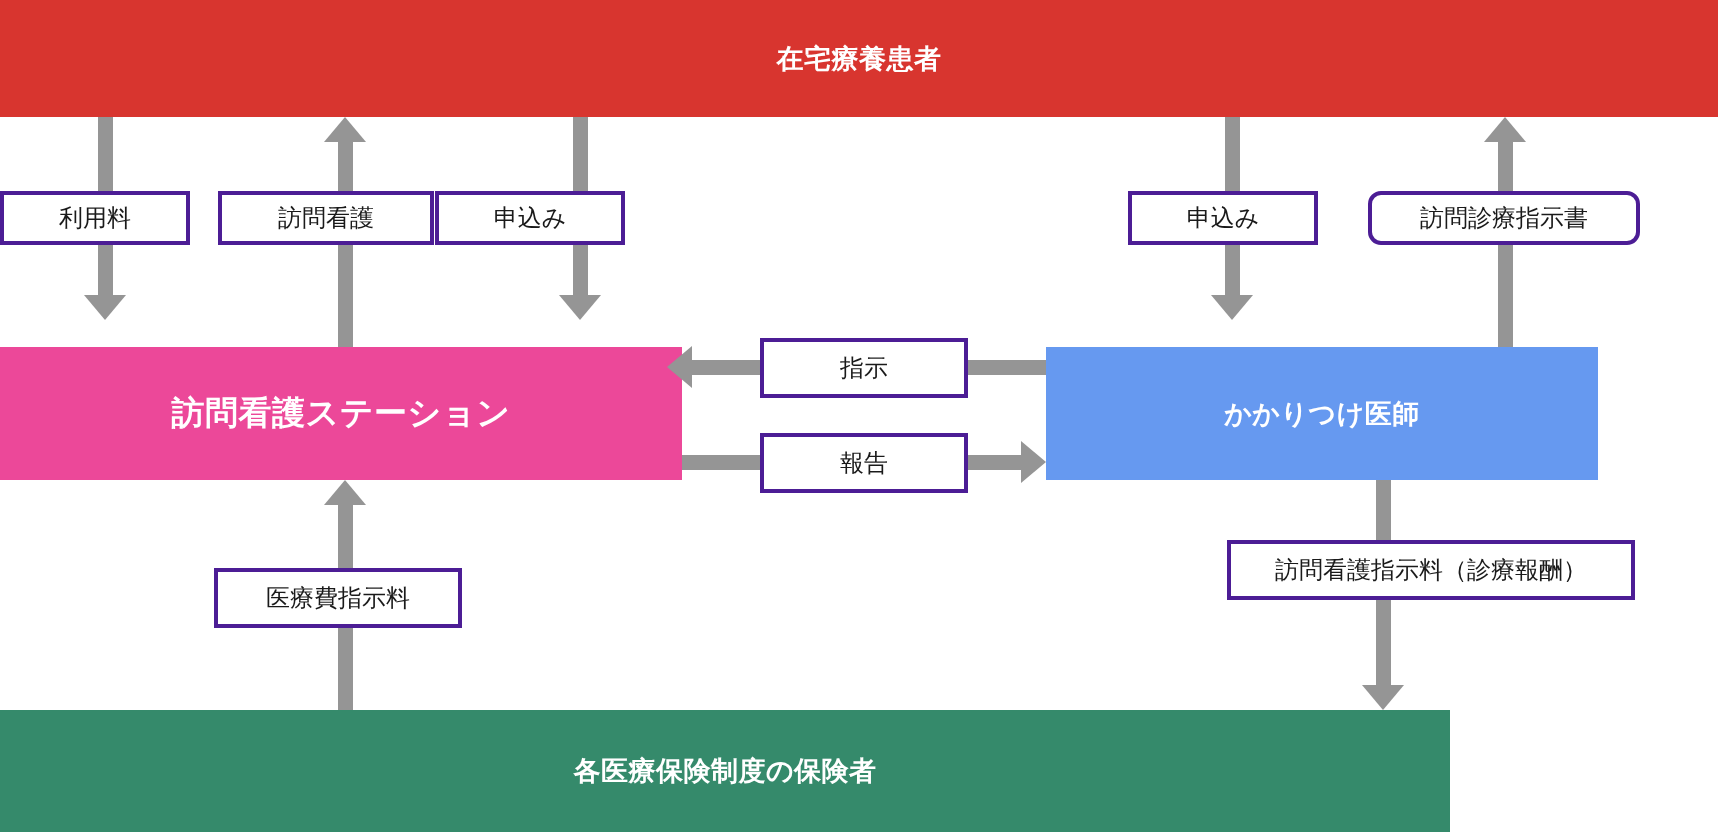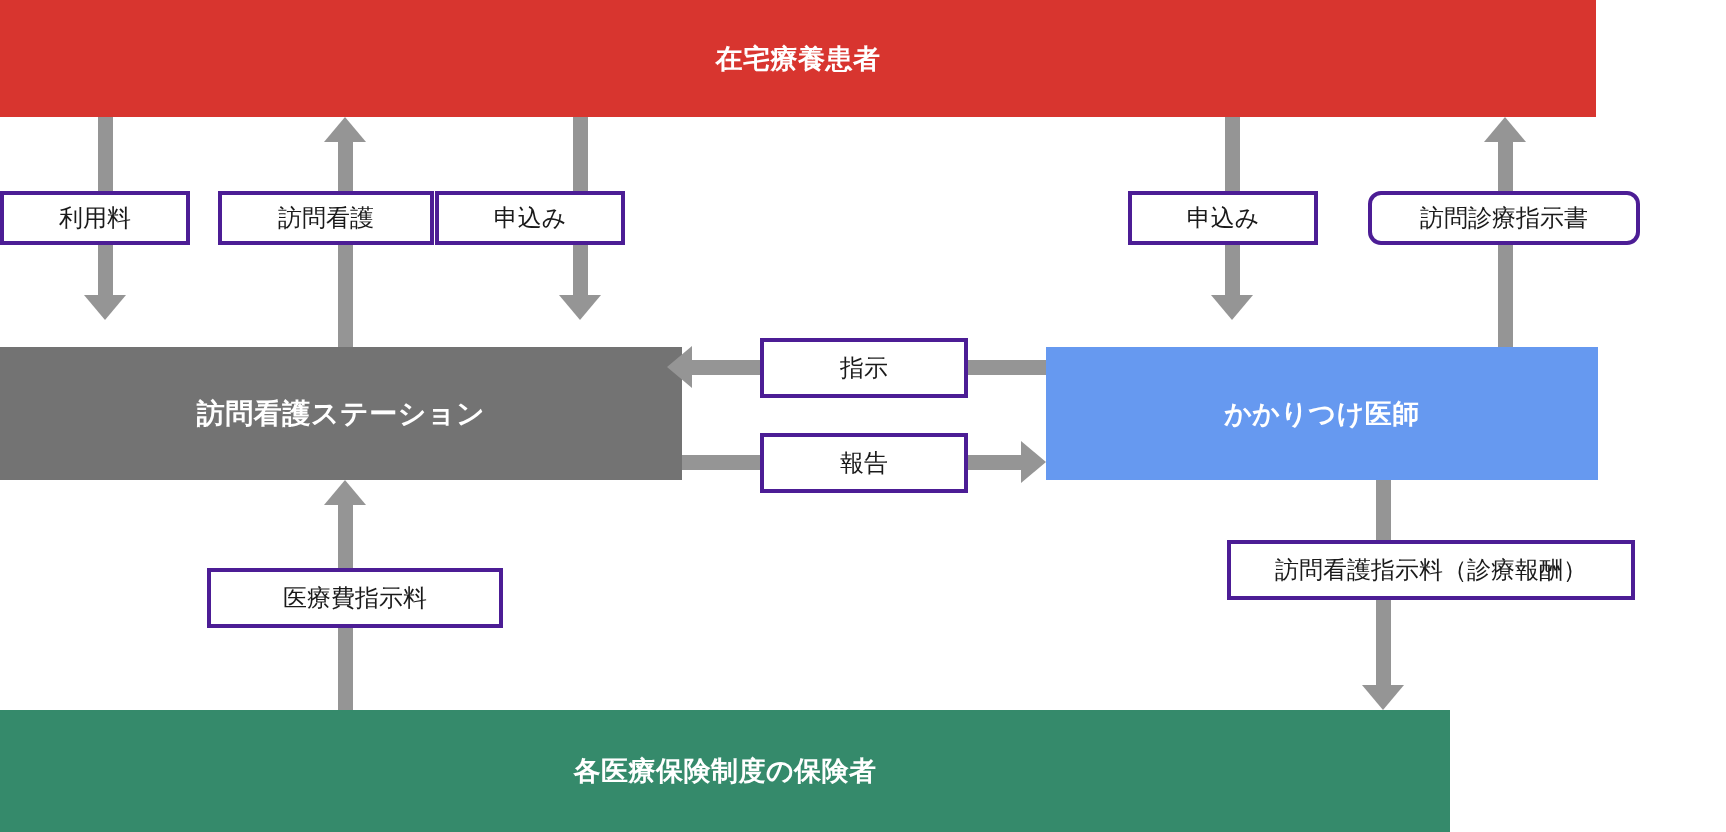--- a/index.html
+++ b/index.html
@@ -12,25 +12,25 @@
   #stage{position:relative;width:1726px;height:832px;overflow:hidden;background:#fff;}
 
   
   .band{
     position:absolute;
     display:flex;align-items:center;justify-content:center;
     color:#ffffff;font-weight:bold;
     letter-spacing:.5px;
     box-sizing:border-box;
   }
-  #band-patient{left:0;top:0;width:1596px;height:117px;background:#d8352f;font-size:27px;}
+  #band-patient{left:0;top:0;width:1718px;height:117px;background:#d8352f;font-size:27px;}
   #band-insurer{left:0;top:710px;width:1450px;height:122px;background:#358a6b;font-size:27px;}
 
   
-  #band-station{left:0;top:347px;width:682px;height:133px;background:#737373;font-size:28px;}
+  #band-station{left:0;top:347px;width:682px;height:133px;background:#ec4899;font-size:33px;}
   #band-doctor{left:1046px;top:347px;width:552px;height:133px;background:#6699f0;font-size:27px;text-align:right;}
 
   
   .v-stem{position:absolute;width:15px;background:#959595;}
   .v-head{position:absolute;width:0;height:0;border-left:21px solid transparent;border-right:21px solid transparent;}
   .v-head.down{border-top:25px solid #959595;}
   .v-head.up{border-bottom:25px solid #959595;}
 
   .h-stem{position:absolute;height:15px;background:#959595;}
   .h-head{position:absolute;width:0;height:0;border-top:21px solid transparent;border-bottom:21px solid transparent;}
@@ -104,21 +104,21 @@
   </div>
 
   <div class="h-stem" style="left:682px;top:455px;width:339px;"></div>
   <div class="h-head right" style="left:1021px;top:441px;"></div>
   <div class="chip" style="left:760px;top:433px;width:208px;height:60px;">
     <span>報告</span>
   </div>
 
   <div class="v-stem" style="left:338px;top:505px;height:205px;"></div>
   <div class="v-head up" style="left:324px;top:480px;"></div>
-  <div class="chip" style="left:207px;top:568px;width:296px;height:60px;">
+  <div class="chip" style="left:214px;top:568px;width:248px;height:60px;">
     <span>医療費指示料</span>
   </div>
 
   <div class="v-stem" style="left:1376px;top:480px;height:205px;"></div>
   <div class="v-head down" style="left:1362px;top:685px;"></div>
   <div class="chip" style="left:1180px;top:540px;width:408px;height:60px;margin-left:47px;">
     <span>訪問看護指示料（診療報酬）</span>
   </div>
 
   <div class="band" id="band-insurer">

